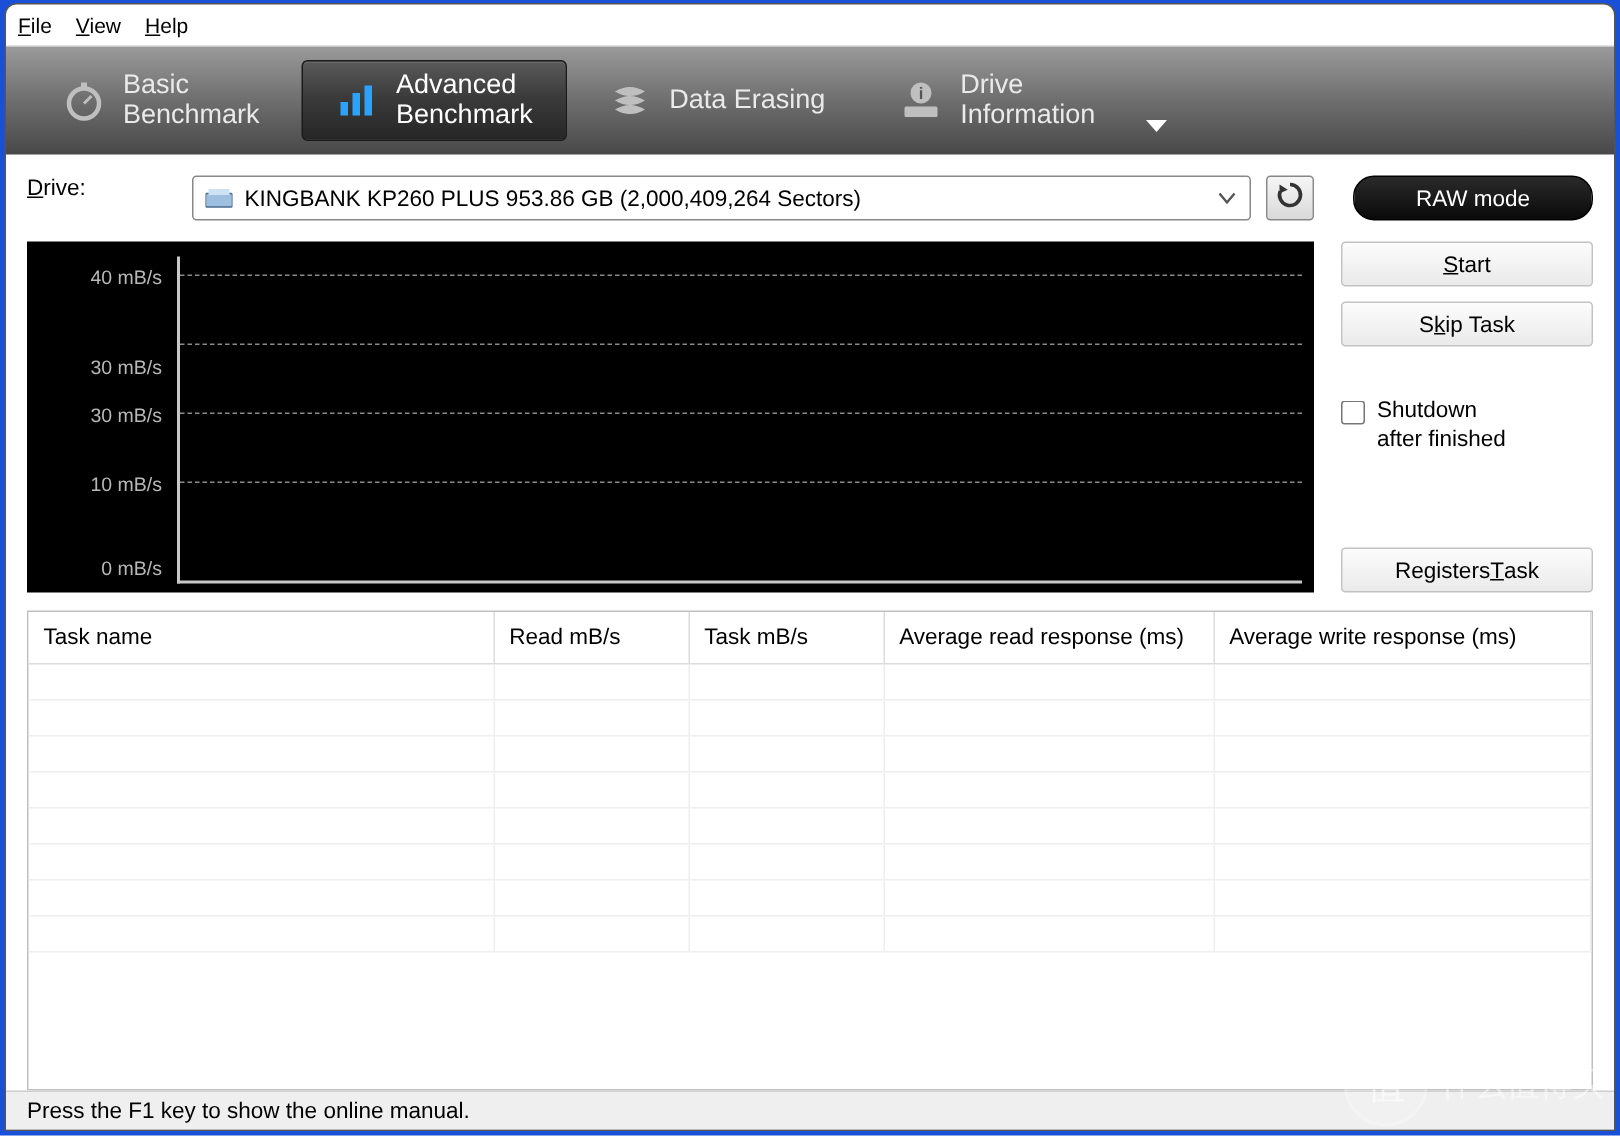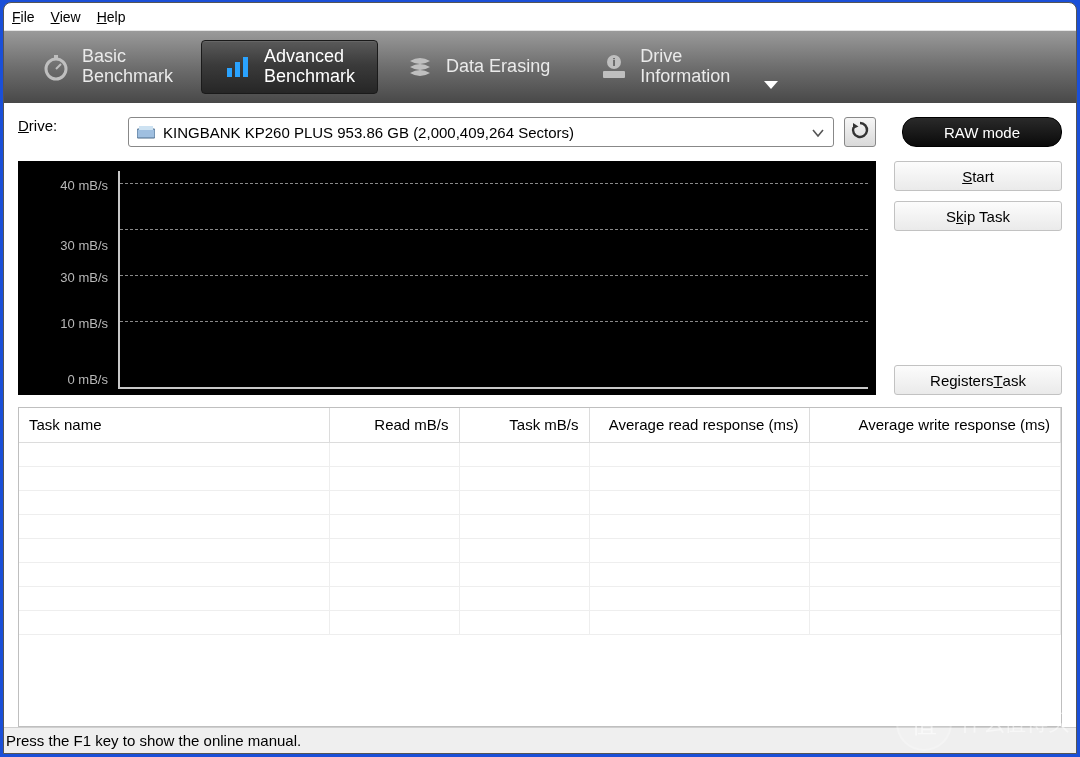--- a/index.html
+++ b/index.html
@@ -85,27 +85,27 @@
     display: flex; align-items: center; justify-content: center; font-size: 15px; color: #000;
   }
   .side-btn .ul { text-decoration: underline; }
   .shutdown-row { display: flex; align-items: flex-start; gap: 8px; font-size: 15px; margin-top: 24px; line-height: 1.25; }
   .shutdown-row input { width: 16px; height: 16px; margin-top: 2px; }
   .spacer { flex: 1; }
 
   .table-wrap { margin-top: 12px; border: 1px solid #bfbfbf; flex: 1; min-height: 232px; background: #fff; overflow: hidden; }
   table { width: 100%; border-collapse: collapse; font-size: 15px; }
   thead th {
-    text-align: right; font-weight: 400; padding: 6px 10px; border-right: 1px solid #dcdcdc;
+    text-align: left; font-weight: 400; padding: 6px 10px; border-right: 1px solid #dcdcdc;
     background: #fff; border-bottom: 1px solid #dcdcdc; height: 34px;
   }
   thead th:first-child { text-align: left; }
   tbody td { border-right: 1px solid #eee; border-bottom: 1px solid #eee; height: 24px; }
 
-  .statusbar { height: 26px; background: #efefef; border-top: 1px solid #cfcfcf; font-size: 15px; padding: 2px 2px; display:flex; align-items:center;}
+  .statusbar { height: 26px; background: #efefef; border-top: 1px solid #cfcfcf; font-size: 15px; padding: 2px 14px; display:flex; align-items:center;}
 
   
   .watermark {
     position: absolute; right: 0; bottom: 0; display: flex; align-items: center;
     color: rgba(255,255,255,.5); font-size: 22px; pointer-events: none; gap: 8px; padding: 6px 10px;
   }
   .watermark .circ {
     width: 56px; height: 56px; border-radius: 50%; background: rgba(255,255,255,.15);
     display:flex; align-items:center; justify-content:center; font-size: 26px; color: rgba(255,255,255,.55);
     border: 2px solid rgba(255,255,255,.2);
@@ -216,20 +216,25 @@
           <div class="grid" style="top:12px"></div>
           <div class="grid" style="top:58px"></div>
           <div class="grid" style="top:104px"></div>
           <div class="grid" style="top:150px"></div>
         </div>
       </div>
 
       <div class="side-col">
         <div class="side-btn"><span class="ul">S</span>tart</div>
         <div class="side-btn">S<span class="ul">k</span>ip Task</div>
+        <label class="shutdown-row">
+          <input type="checkbox" style="">
+          <span style="white-space:pre-line">Shutdown
+after finished</span>
+        </label>
         <div class="spacer"></div>
         <div class="side-btn">Registers <span class="ul">T</span>ask</div>
       </div>
     </div>
 
     <div class="table-wrap">
       <table>
         <colgroup>
             <col style="width:310px">
             <col style="width:130px">

